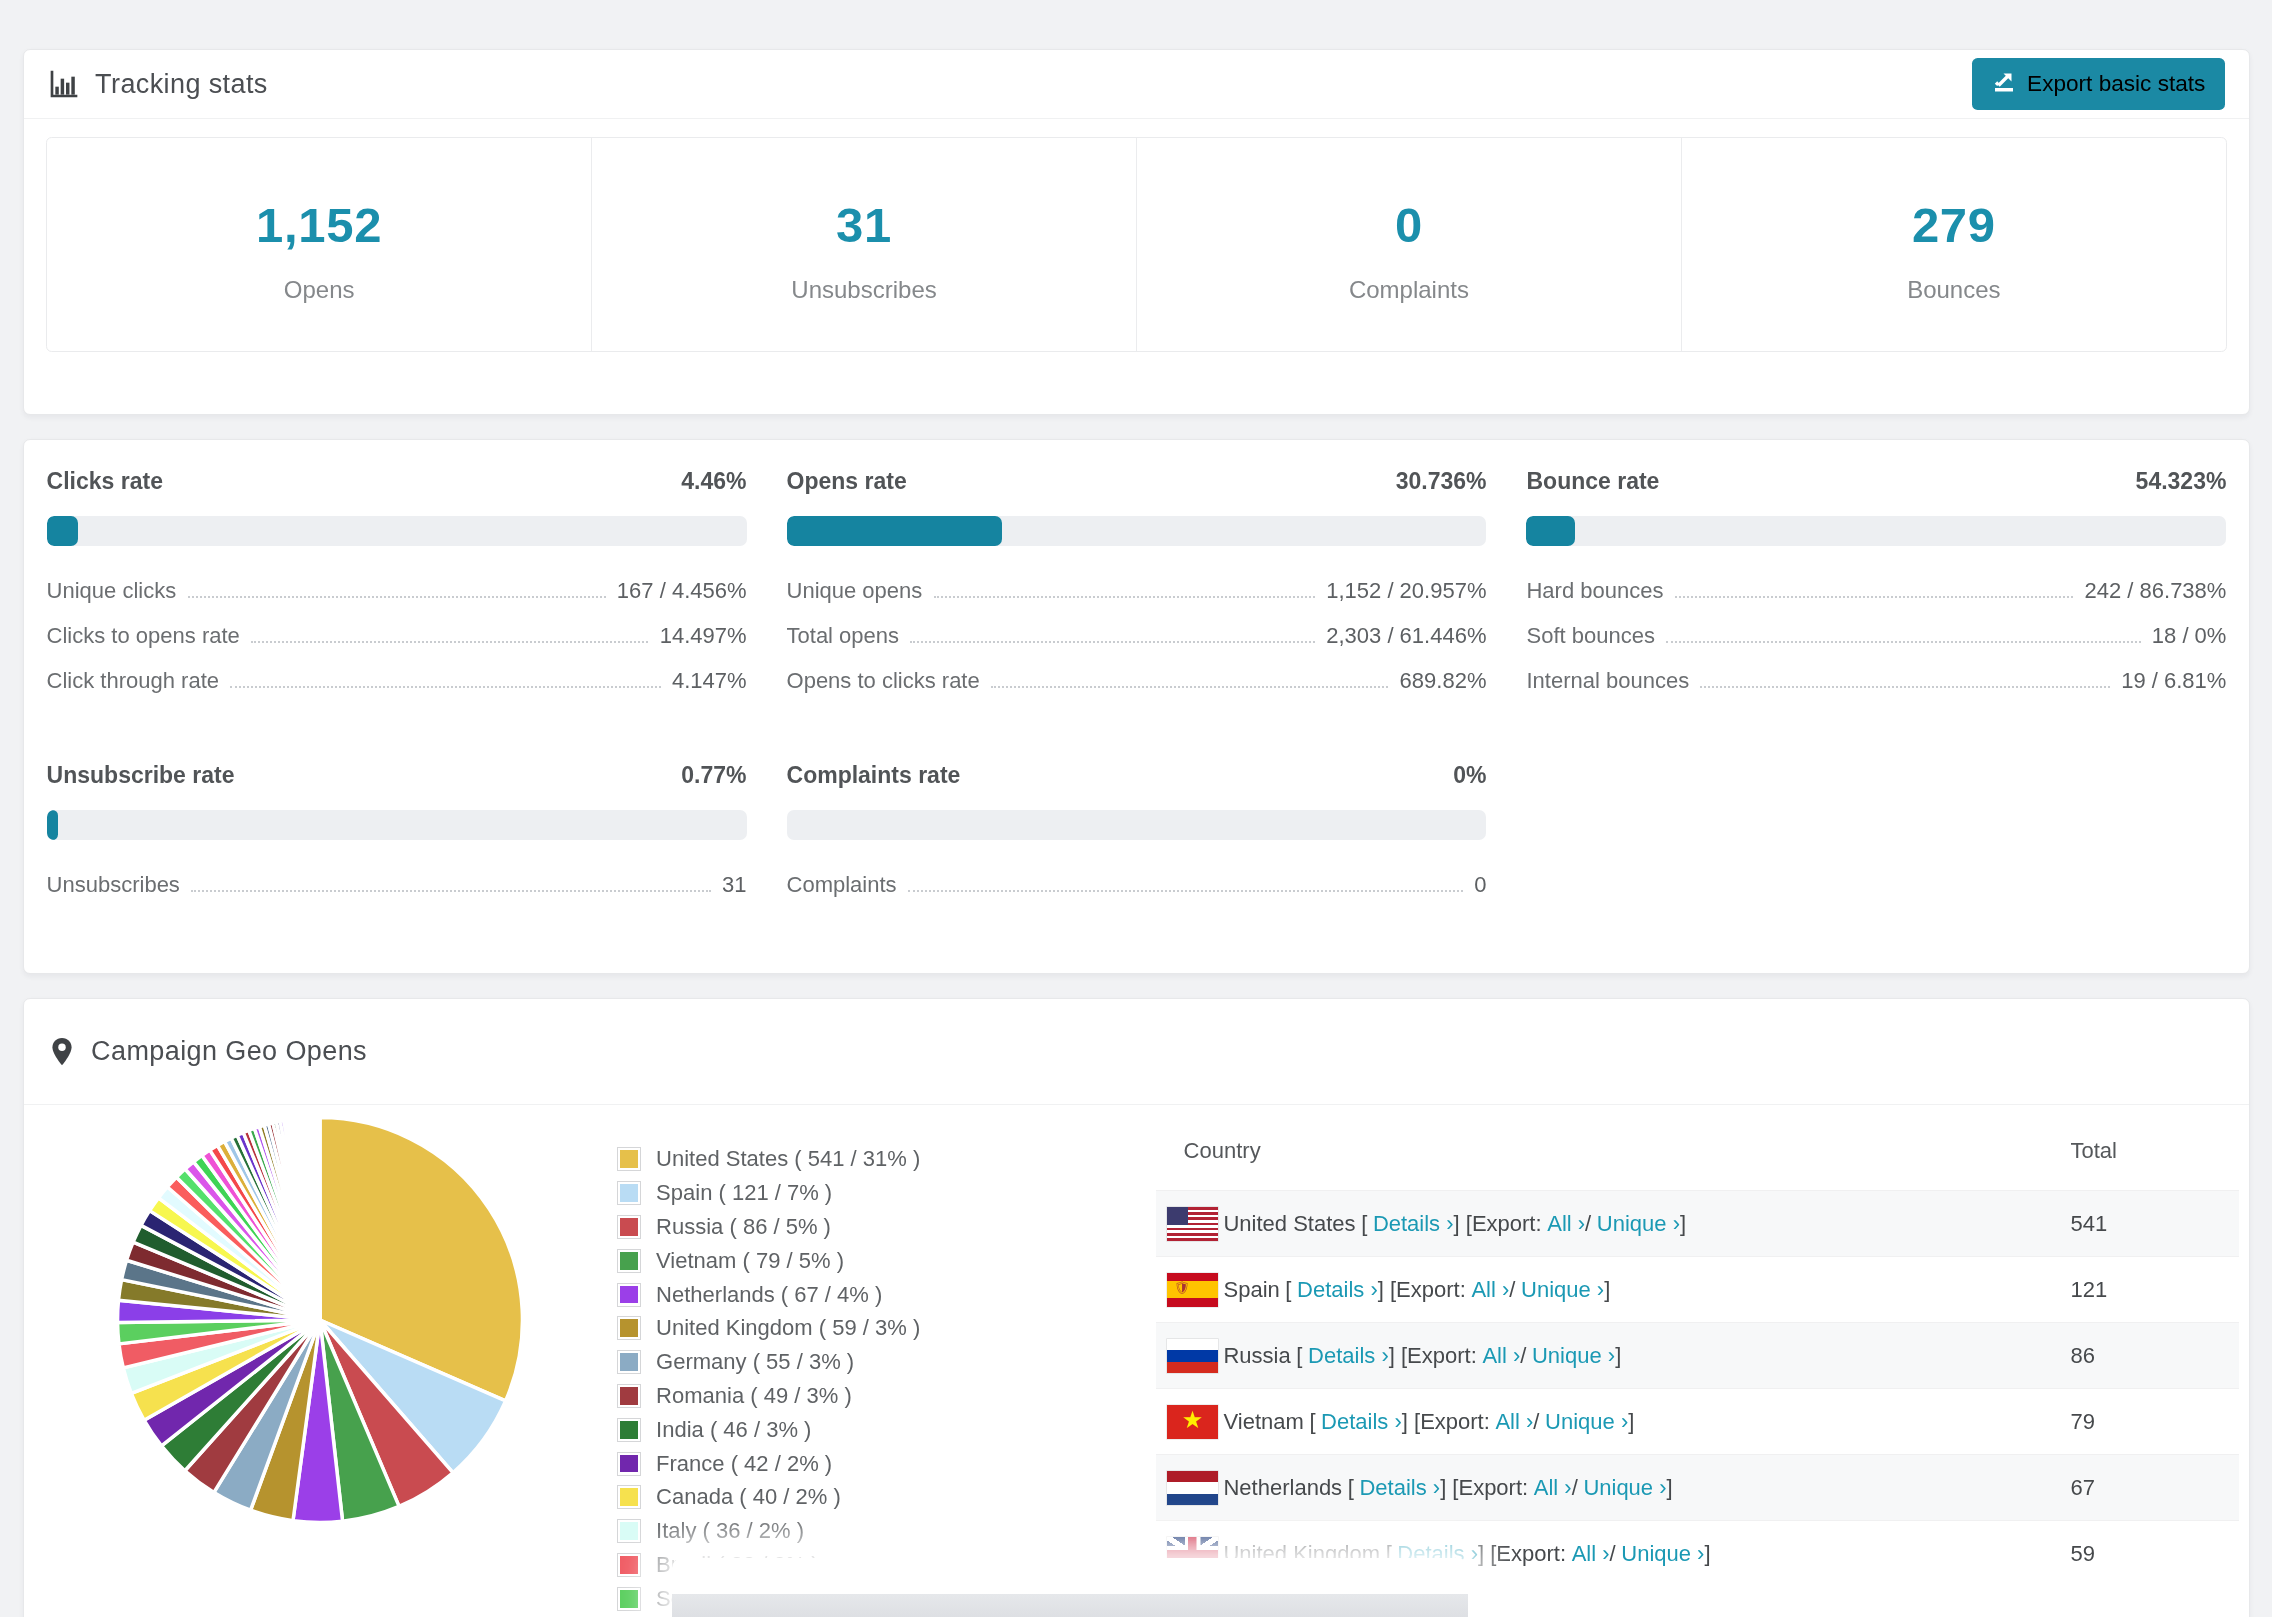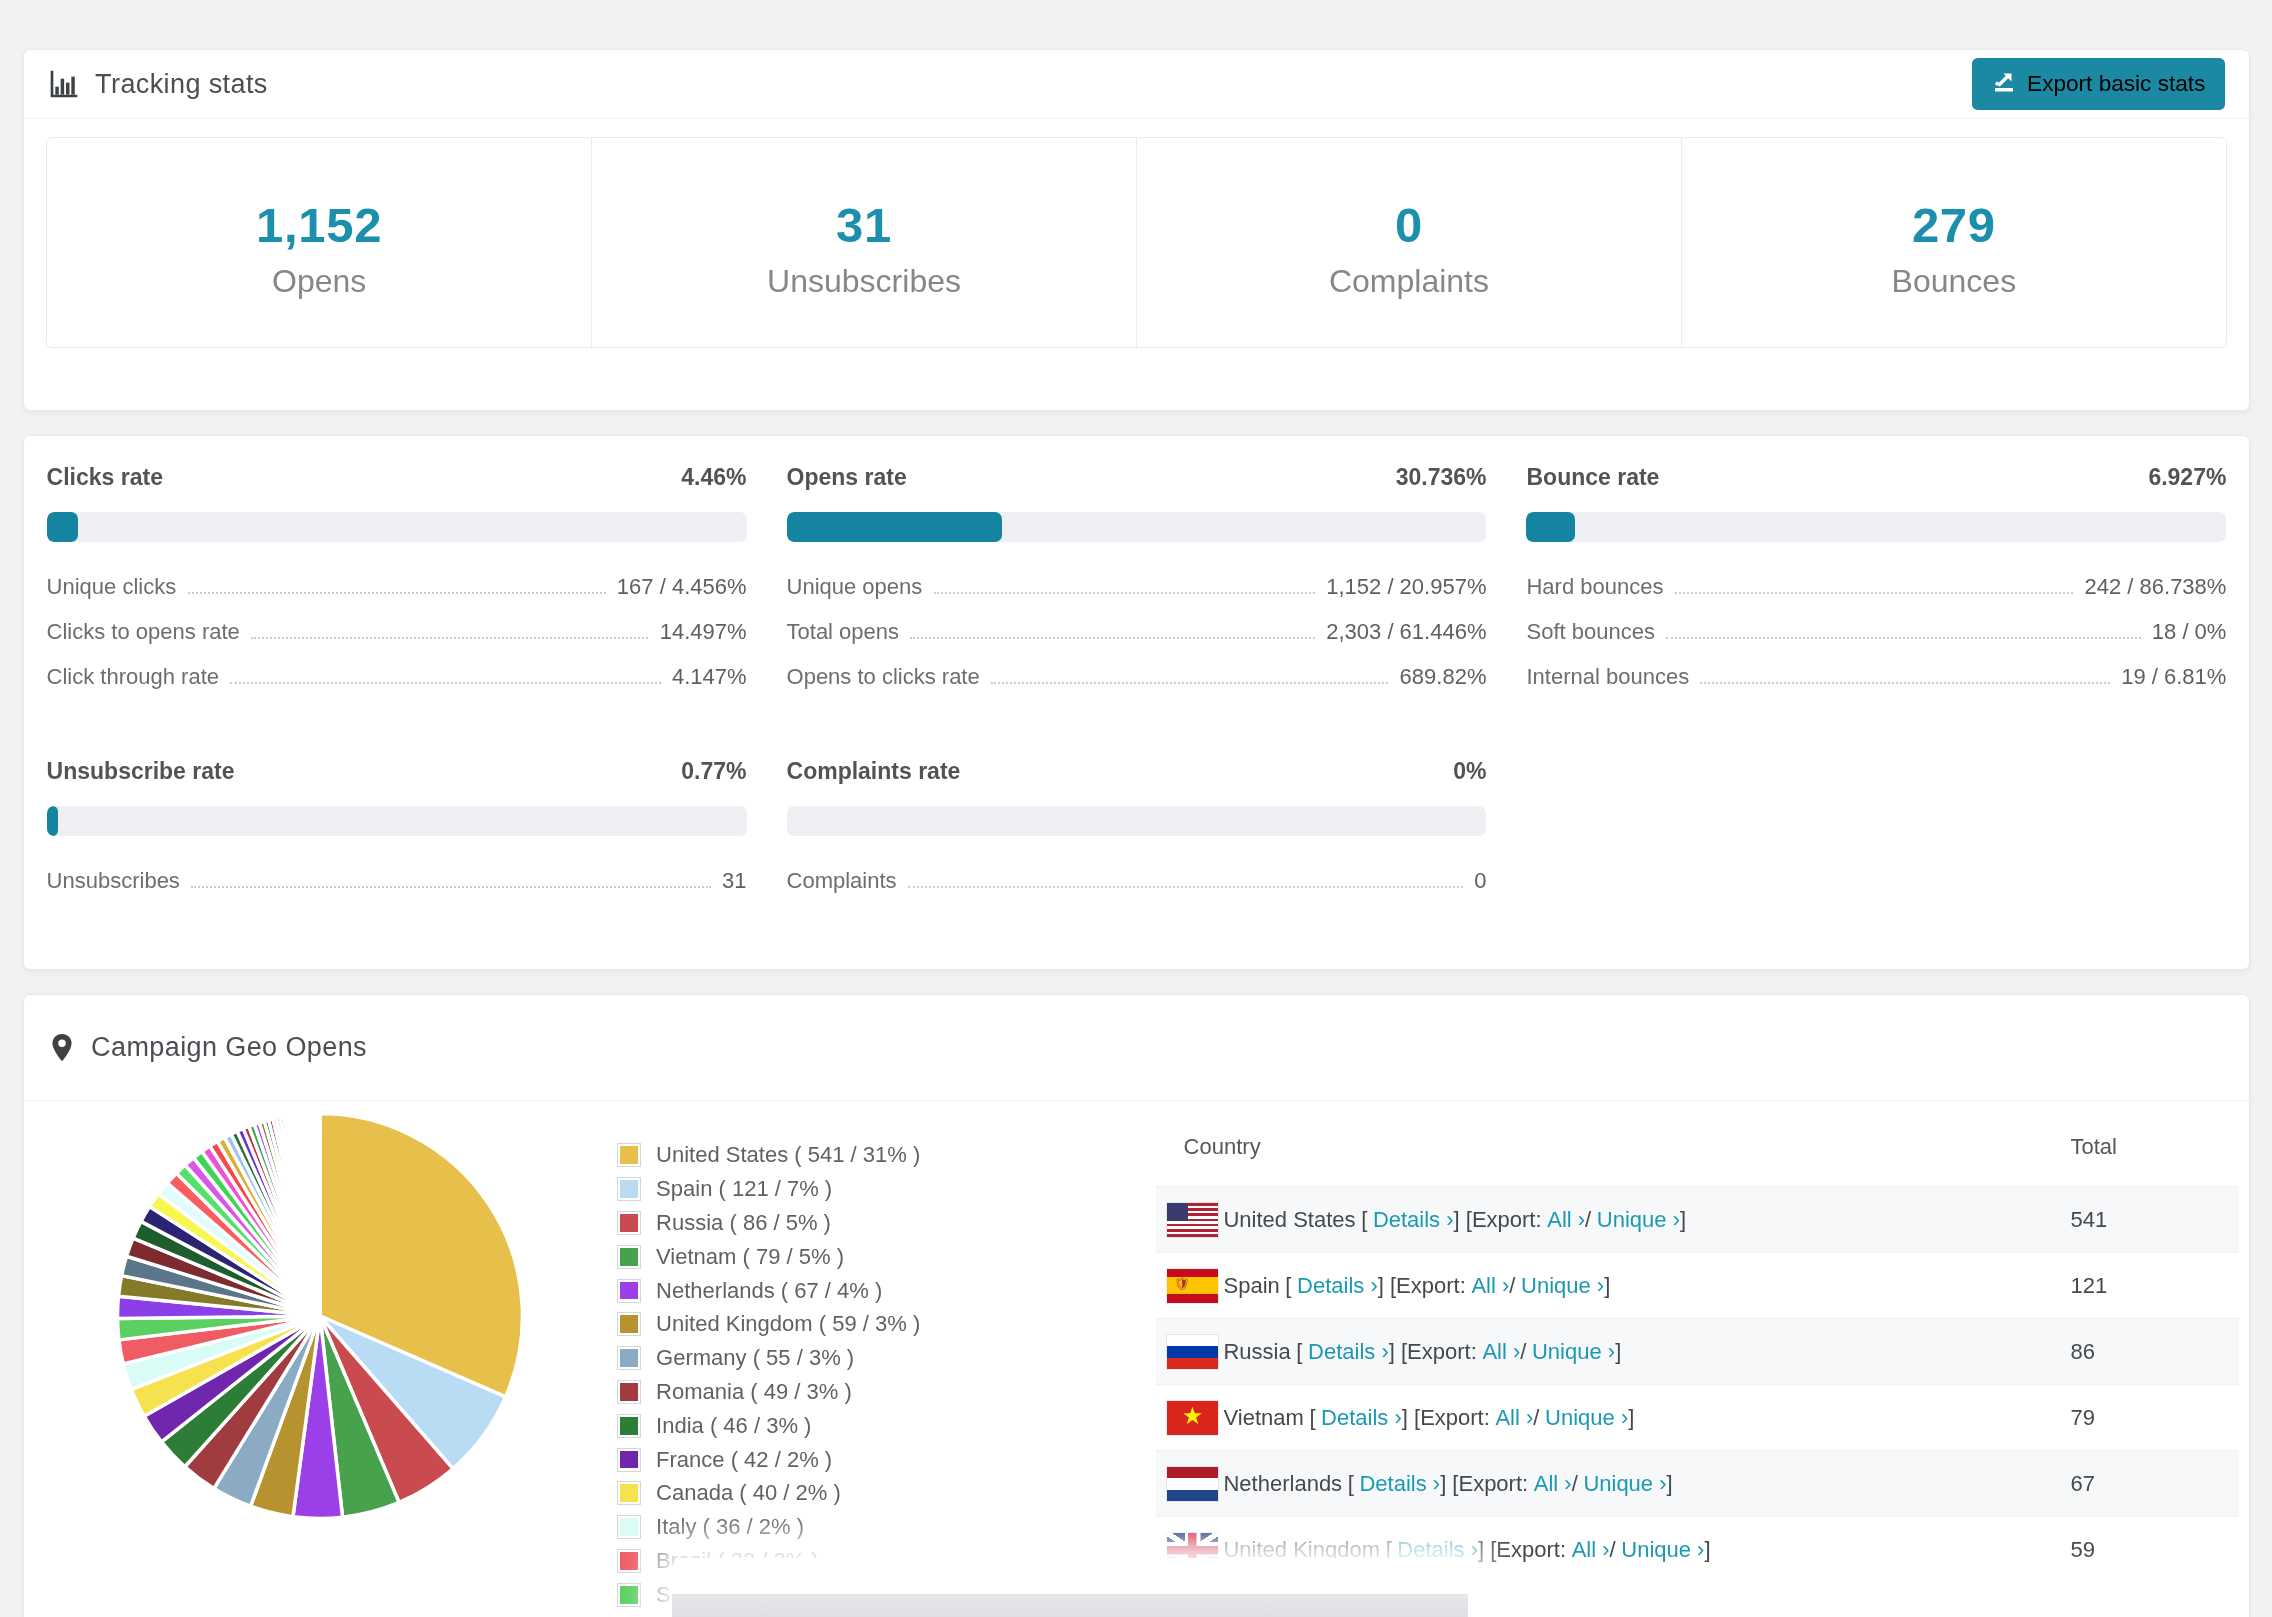--- a/index.html
+++ b/index.html
@@ -45,21 +45,21 @@
     display:flex;
     border:1.4px solid #eaebed; border-radius:5.6px;
     background:#fff;
   }
   .stat-cell {
     flex:1; text-align:center;
     padding:59px 0 47px;
   }
   .stat-cell + .stat-cell { border-left:1.4px solid #ebecee; }
   .stat-value { font-size:49px; font-weight:700; color:#1b8fac; letter-spacing:0.7px; }
-  .stat-label { font-size:32px; color:#85888b; margin-top:10px; }
+  .stat-label { font-size:24px; color:#85888b; margin-top:23px; }
 
   
   .rates-grid {
     display:grid;
     grid-template-columns:repeat(3,1fr);
     column-gap:40px; row-gap:49px;
     padding:28px 23px 56px;
   }
   .rate-head { display:flex; align-items:baseline; margin-bottom:21px; }
   .rate-title { font-size:23px; font-weight:700; color:#515457; }
@@ -241,21 +241,21 @@
               <span class="dlab">Opens to clicks rate</span>
               <span class="leader"></span>
               <span class="dval">689.82%</span>
             </div>
         </div>
       </div>
 
       <div class="rate-block">
         <div class="rate-head">
           <span class="rate-title">Bounce rate</span>
-          <span class="rate-val">6.927%</span>
+          <span class="rate-val">54.323%</span>
         </div>
         <div class="track">
             <div class="fill" style="width: 6.927%;"></div>
           </div>
         <div class="rate-rows">
           <div class="drow">
               <span class="dlab">Hard bounces</span>
               <span class="leader"></span>
               <span class="dval">242 / 86.738%</span>
             </div>

